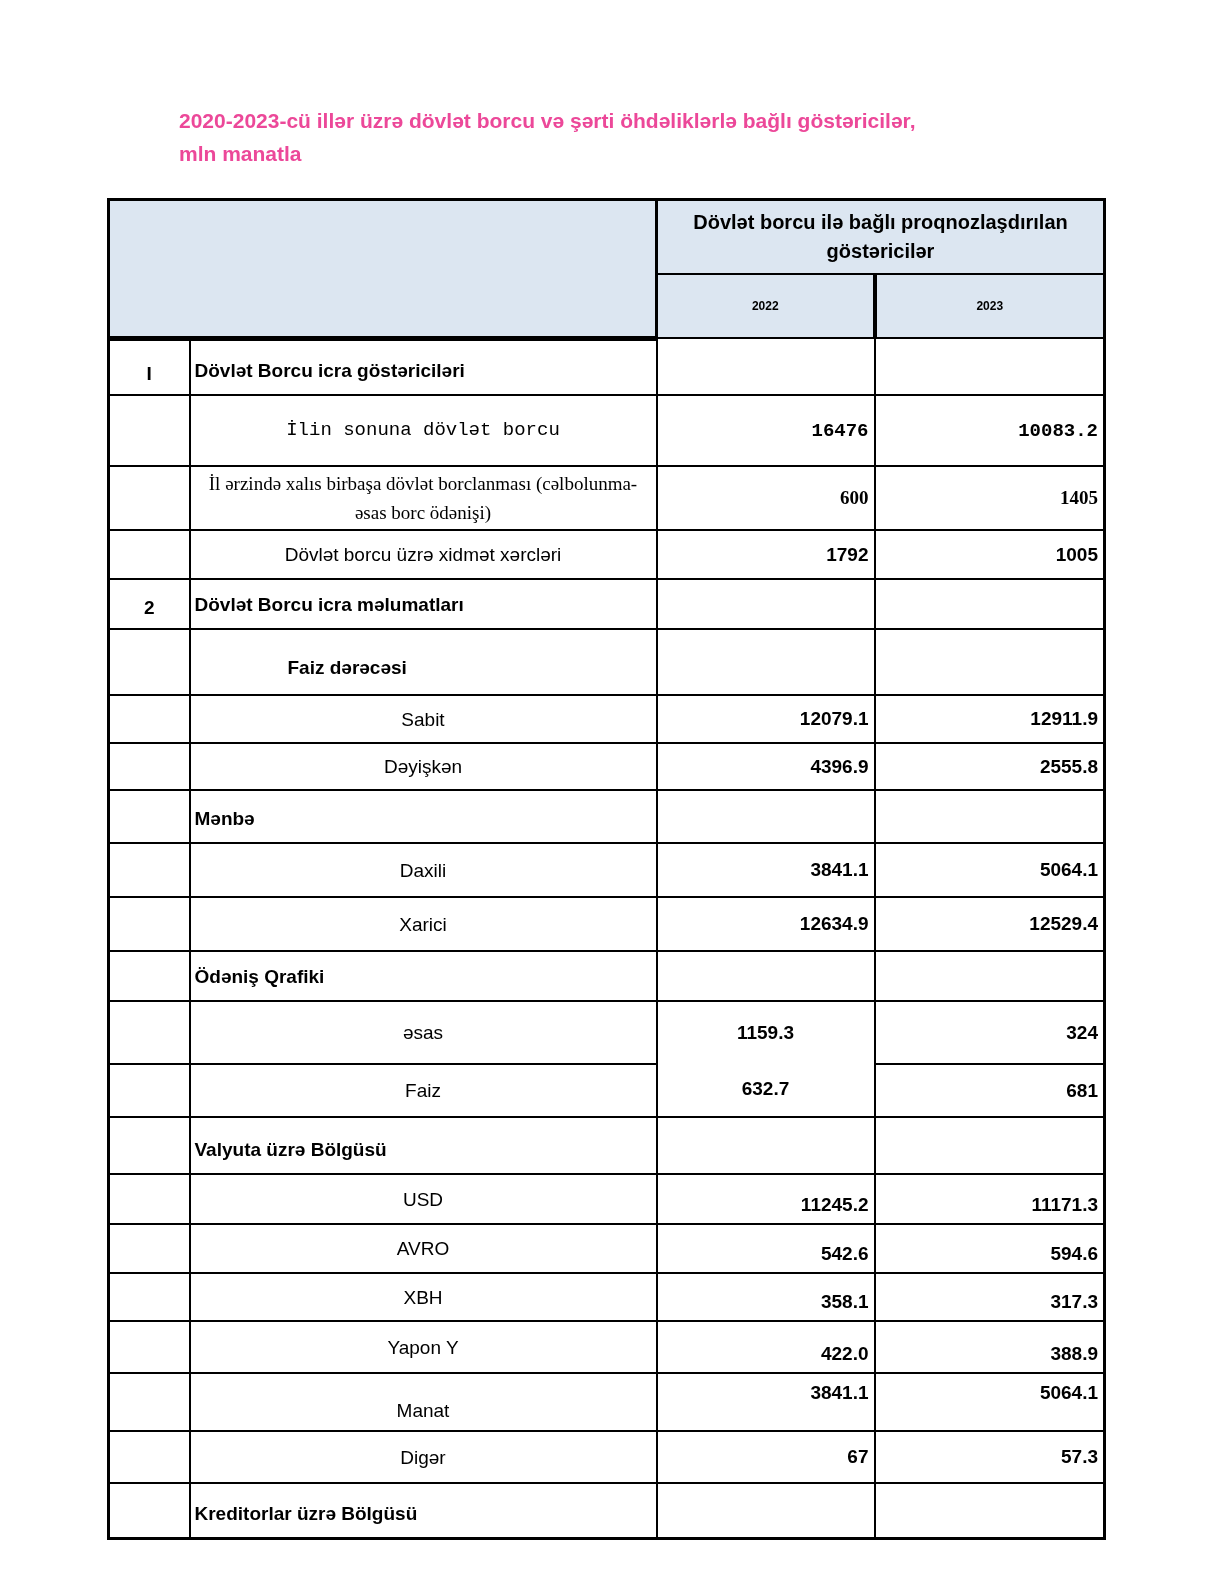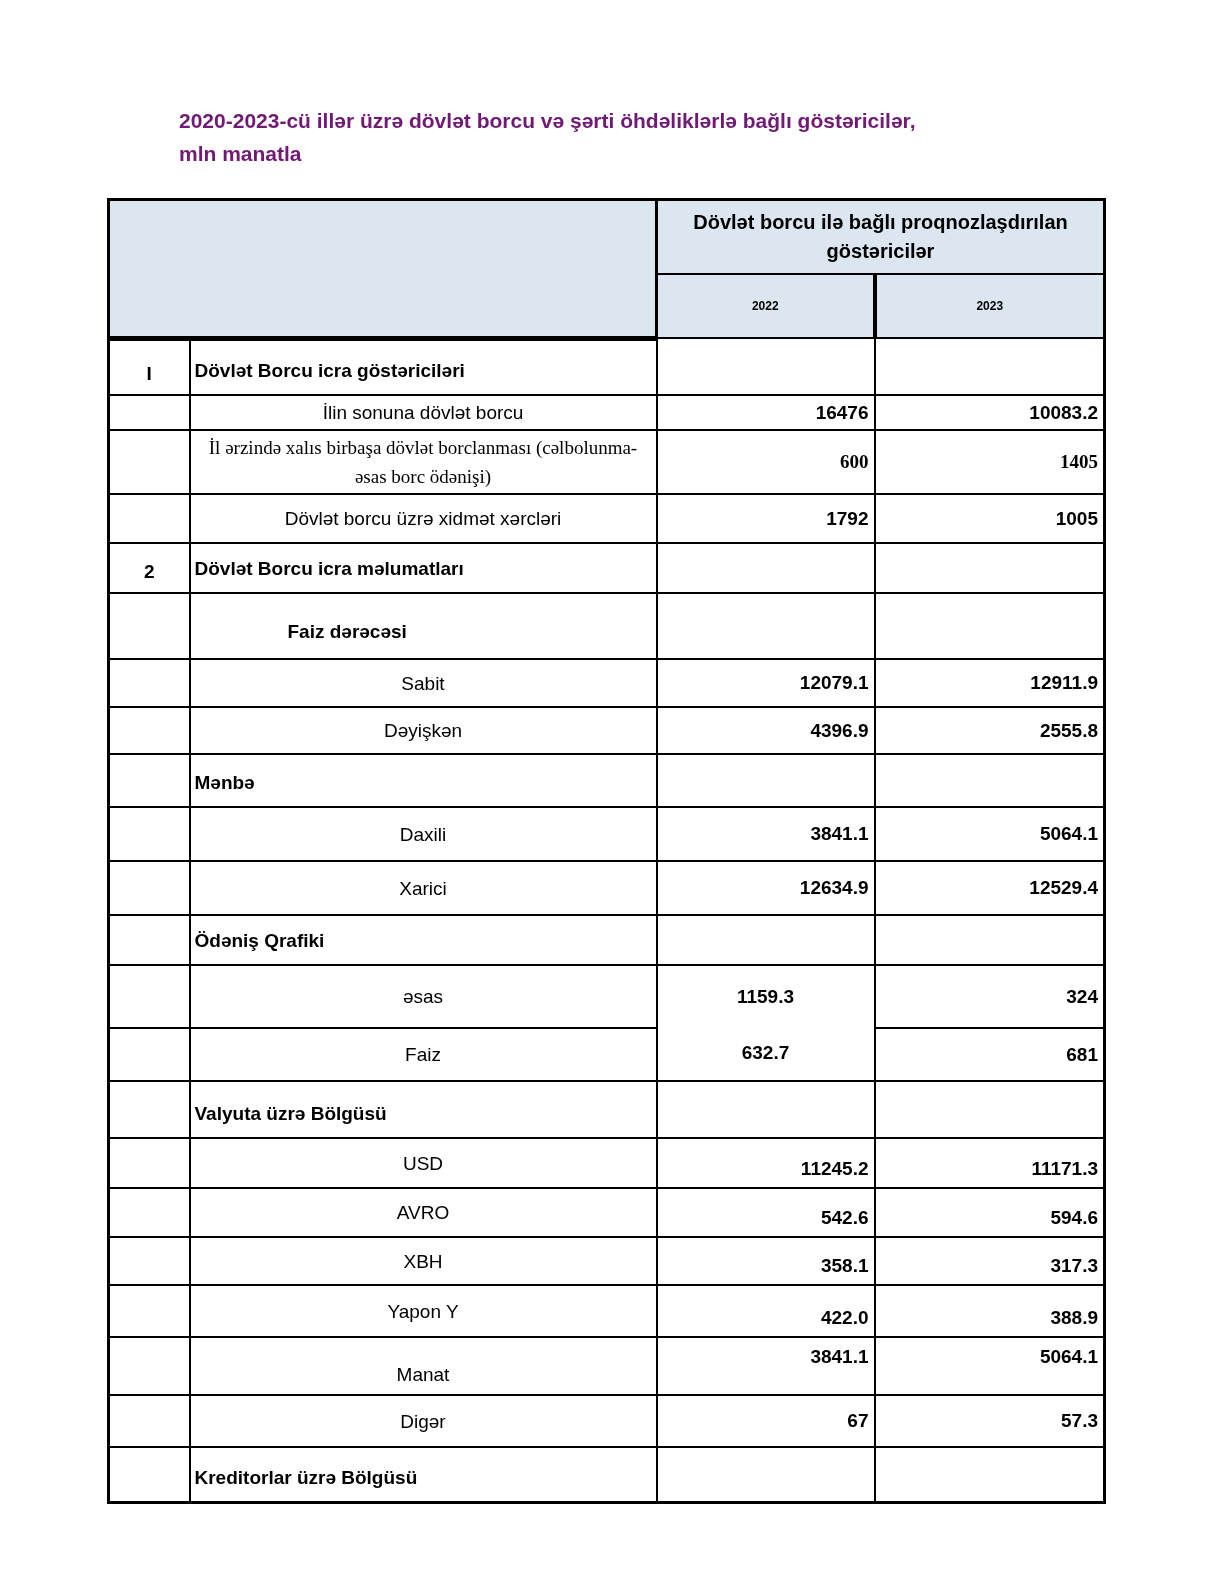--- a/index.html
+++ b/index.html
@@ -9,21 +9,21 @@
     width:1224px; height:1584px;
     background:#ffffff;
     font-family:"Liberation Sans", sans-serif;
     color:#000;
     overflow:hidden;
     margin:0 auto;
   }
   .title {
     position:absolute; left:179px; top:104px; width:880px;
     font-weight:bold; font-size:21px; line-height:33px;
-    color:#701a75;
+    color:#ec4899;
   }
   table.tbl {
     position:absolute; left:107px; top:198px;
     width:996px;
     border-collapse:collapse; table-layout:fixed;
     border:3px solid #000;
   }
   .tbl td {
     border:2px solid #000;
     font-size:19px; color:#000;
@@ -102,21 +102,21 @@
         <td class="hfill hyear">2023</td>
       </tr>
     </tbody>
     <tbody>
         <tr class="type-section" style="height: 57px;">
           <td class="c-num">I</td>
           <td class="c-label">Dövlət Borcu icra göstəriciləri</td>
           <td class="c-val"></td>
           <td class="c-val"></td>
         </tr>
-        <tr class="type-item" style="height: 35px;">
+        <tr class="type-item" style="height: 71px; font-family: Liberation Mono, monospace;">
           <td class="c-num"></td>
           <td class="c-label">İlin sonuna dövlət borcu</td>
           <td class="c-val">16476</td>
           <td class="c-val">10083.2</td>
         </tr>
         <tr class="type-item" style="height: 60px; font-family: Liberation Serif, serif;">
           <td class="c-num"></td>
           <td class="c-label">İl ərzində xalıs birbaşa dövlət borclanması (cəlbolunma-əsas borc ödənişi)</td>
           <td class="c-val">600</td>
           <td class="c-val">1405</td>

